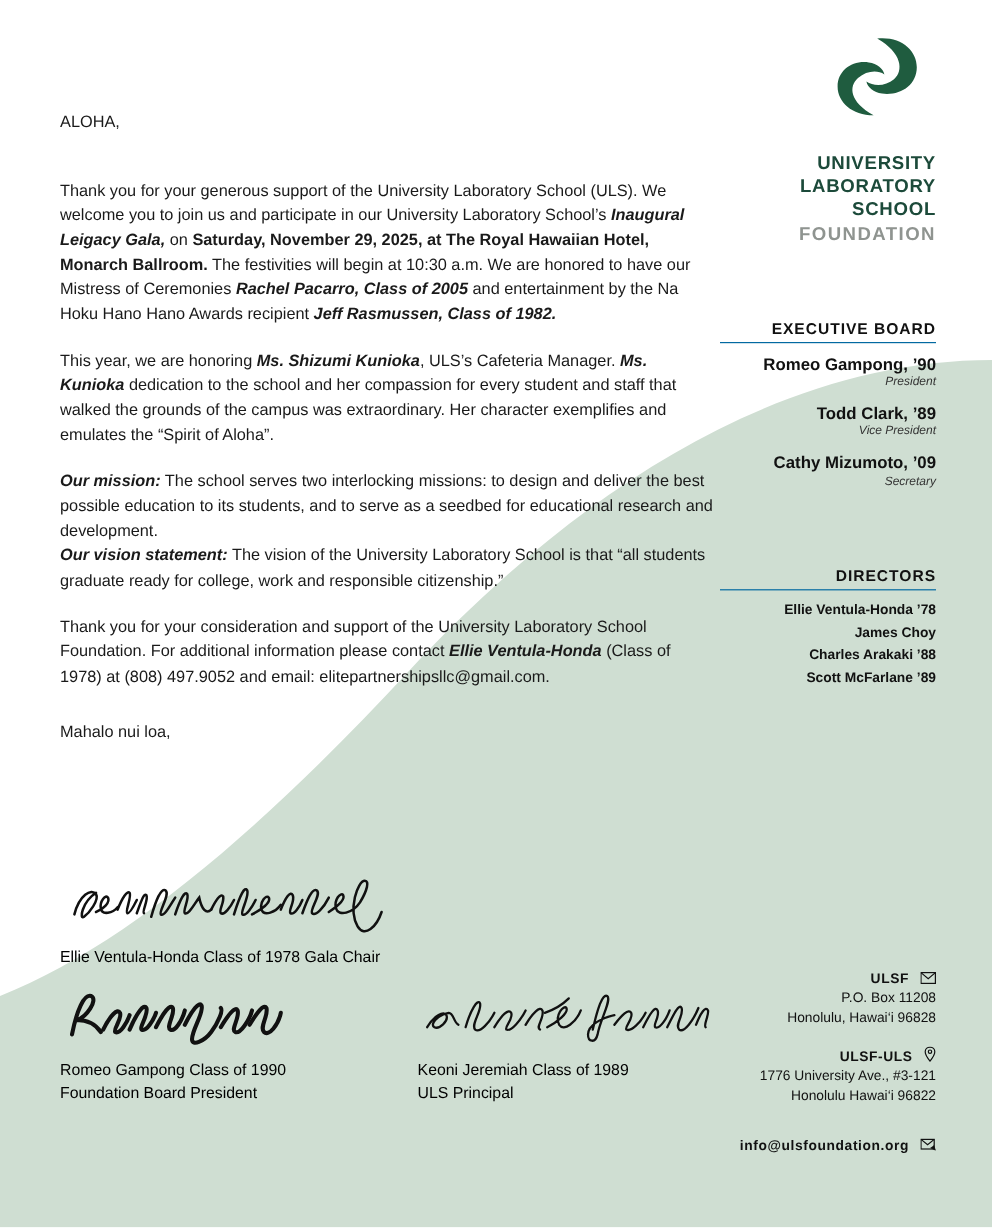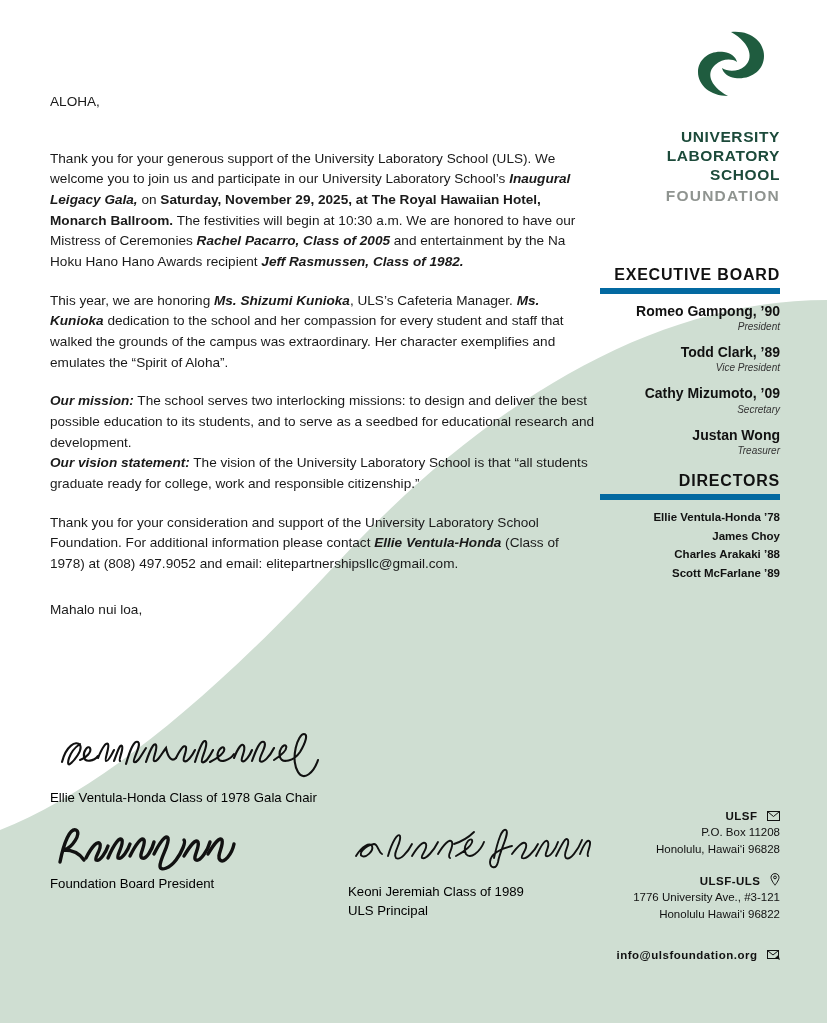--- a/index.html
+++ b/index.html
@@ -64,25 +64,25 @@
 
   
   .rail {
     position: absolute;
     left: 600px;
     width: 180px;
     text-align: right;
     z-index: 3;
   }
   .rail-heading {
-    font-size: 16px;
+    font-size: 13px;
     font-weight: bold;
     letter-spacing: 0.8px;
     color: #111;
-    border-bottom: 6px solid #0369a1;
+    border-bottom: 1px solid #0369a1;
     padding-bottom: 4px;
     margin-bottom: 8px;
   }
   .officer {
     margin-bottom: 10px;
   }
   .officer .nm {
     font-size: 14px;
     font-weight: bold;
     color: #111;
@@ -221,20 +221,21 @@
       <g fill="none" stroke="#111" stroke-width="3.4" stroke-linecap="round">
         <path d="M10,44 C14,24 20,10 26,12 C32,15 22,30 14,32 C24,32 30,36 34,42"></path>
         <path d="M36,40 C42,28 48,22 50,26 C52,31 44,40 46,42 C50,44 56,34 58,28"></path>
         <path d="M58,40 C64,26 70,18 72,22 C74,27 66,38 68,40 C72,42 78,32 80,26"></path>
         <path d="M80,38 C86,26 92,18 94,22 C96,27 88,38 92,40 C96,42 102,32 104,24"></path>
         <path d="M104,36 C110,24 116,16 118,20 C120,26 110,40 110,48 C110,54 120,50 126,42 C132,34 136,24 134,22"></path>
         <path d="M134,38 C140,28 146,20 148,24 C150,30 142,40 146,42 C150,44 158,32 160,24"></path>
         <path d="M158,36 C164,26 170,18 172,22 C174,28 166,38 170,42 C174,46 182,36 184,26"></path>
       </g>
     </svg>
+    <div class="sig-name" style="margin-top:8px;">Romeo Gampong Class of 1990</div>
     <div class="sig-name">Foundation Board President</div>
   </div>
 
   <div class="sig-block" style="left:348px; top:818px; width:300px;">
     <svg class="sig-img" width="245" height="56" viewBox="0 0 245 56">
       <g fill="none" stroke="#111" stroke-width="1.9" stroke-linecap="round">
         <path d="M8,38 C14,28 22,24 24,28 C26,33 18,40 14,38 C10,36 16,28 26,26 C30,26 30,34 34,36"></path>
         <path d="M40,38 C44,24 50,14 52,18 C54,24 44,36 48,40 C52,43 60,34 64,26"></path>
         <path d="M64,38 C70,28 76,22 78,26 C80,31 72,38 74,40 C78,42 86,32 90,24"></path>
         <path d="M90,36 C96,26 102,20 104,24 C106,30 98,38 102,40"></path>
@@ -258,24 +259,20 @@
       <div class="rl">President</div>
     </div>
     <div class="officer">
       <div class="nm">Todd Clark, ’89</div>
       <div class="rl">Vice President</div>
     </div>
     <div class="officer">
       <div class="nm">Cathy Mizumoto, ’09</div>
       <div class="rl">Secretary</div>
     </div>
-    <div class="officer">
-      <div class="nm">Justan Wong</div>
-      <div class="rl">Treasurer</div>
-    </div>
   </div>
 
   <div class="rail" style="top:472px;">
     <div class="rail-heading">DIRECTORS</div>
     <div class="director">Ellie Ventula-Honda ’78</div>
     <div class="director">James Choy</div>
     <div class="director">Charles Arakaki ’88</div>
     <div class="director">Scott McFarlane ’89</div>
   </div>
 

